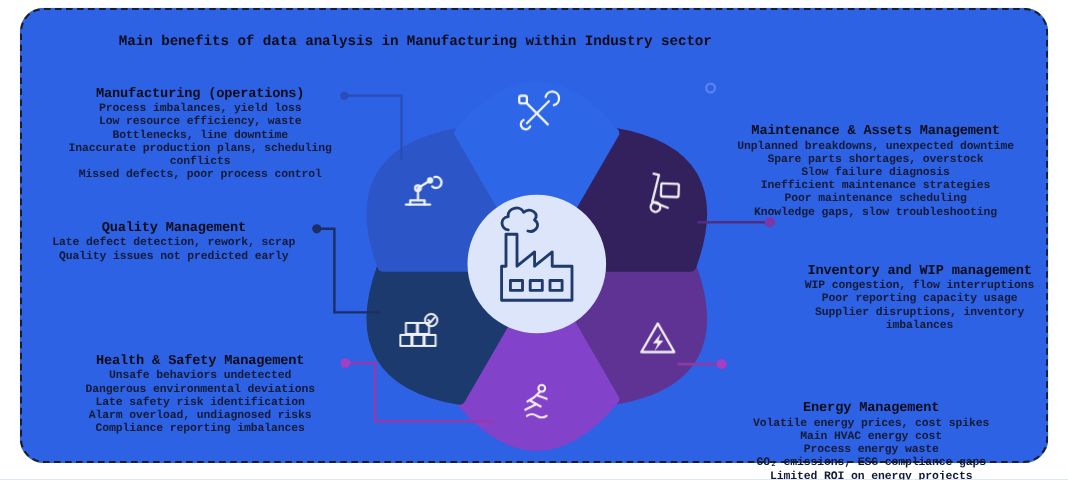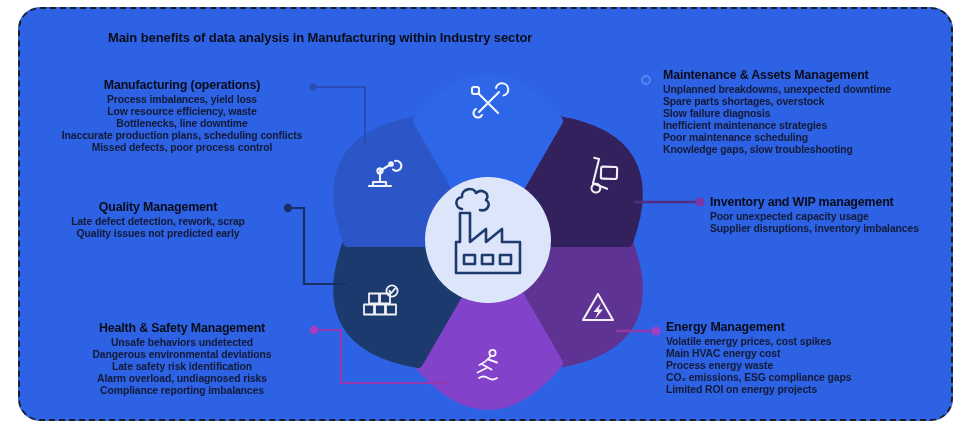--- a/index.html
+++ b/index.html
@@ -1,33 +1,33 @@
 <!DOCTYPE html>
 <html><head>
 <meta charset="utf-8">
 <style>
   html,body{margin:0;padding:0;background:#ffffff;}
   .canvas{
     position:relative;width:971px;height:436px;overflow:hidden;
-    font-family:Liberation Sans, sans-serif;
+    font-family:Liberation Mono, monospace;
   }
   .board{
     position:absolute;left:18px;top:7px;right:18px;bottom:15px;
     background:#2e62e4;border:2px dashed #1a1e2b;border-radius:22px;
     box-sizing:border-box;
   }
   .title{
     position:absolute;left:108px;top:30px;
     font-size:13px;font-weight:800;color:#0a0c18;letter-spacing:-0.1px;
   }
   .section{position:absolute;}
   .section .hd{font-size:12.4px;font-weight:800;color:#0a0c18;margin-bottom:2px;letter-spacing:-0.15px;}
   .section .ln{font-size:10.4px;font-weight:600;color:#131a36;line-height:11.9px;letter-spacing:-0.1px;}
   .align-r{text-align:center;}
-  .align-l{text-align:left;}
+  .align-l{text-align:center;margin-top:44px;}
   #sec-manufacturing{right:663px;top:78px;width:252px;}
   #sec-quality{right:693px;top:200px;width:240px;}
   #sec-safety{right:664px;top:321px;width:250px;}
   #sec-maintenance{left:663px;top:68px;width:266px;}
   #sec-inventory{left:710px;top:195px;width:252px;}
   #sec-energy{left:666px;top:320px;width:252px;}
   .overlay,.hexsvg{position:absolute;pointer-events:none;}
   .overlay{left:0;top:0;}
   .hexsvg{left:330px;top:72px;}
 </style>
@@ -68,21 +68,22 @@
     <div class="ln">Unplanned breakdowns, unexpected downtime</div>
     <div class="ln">Spare parts shortages, overstock</div>
     <div class="ln">Slow failure diagnosis</div>
     <div class="ln">Inefficient maintenance strategies</div>
     <div class="ln">Poor maintenance scheduling</div>
     <div class="ln">Knowledge gaps, slow troubleshooting</div>
   </div>
 
   <div class="section align-l" id="sec-inventory">
     <div class="hd">Inventory and WIP management</div>
-    <div class="ln">Poor unexpected capacity usage</div>
+    <div class="ln">WIP congestion, flow interruptions</div>
+    <div class="ln">Poor reporting capacity usage</div>
     <div class="ln">Supplier disruptions, inventory imbalances</div>
   </div>
 
   <div class="section align-l" id="sec-energy">
     <div class="hd">Energy Management</div>
     <div class="ln">Volatile energy prices, cost spikes</div>
     <div class="ln">Main HVAC energy cost</div>
     <div class="ln">Process energy waste</div>
     <div class="ln">CO₂ emissions, ESG compliance gaps</div>
     <div class="ln">Limited ROI on energy projects</div>

